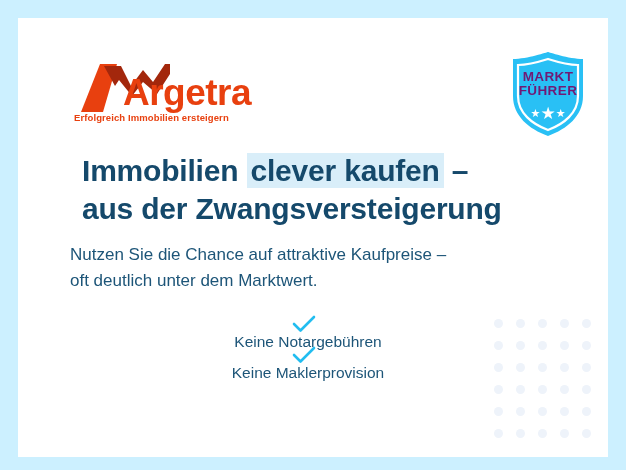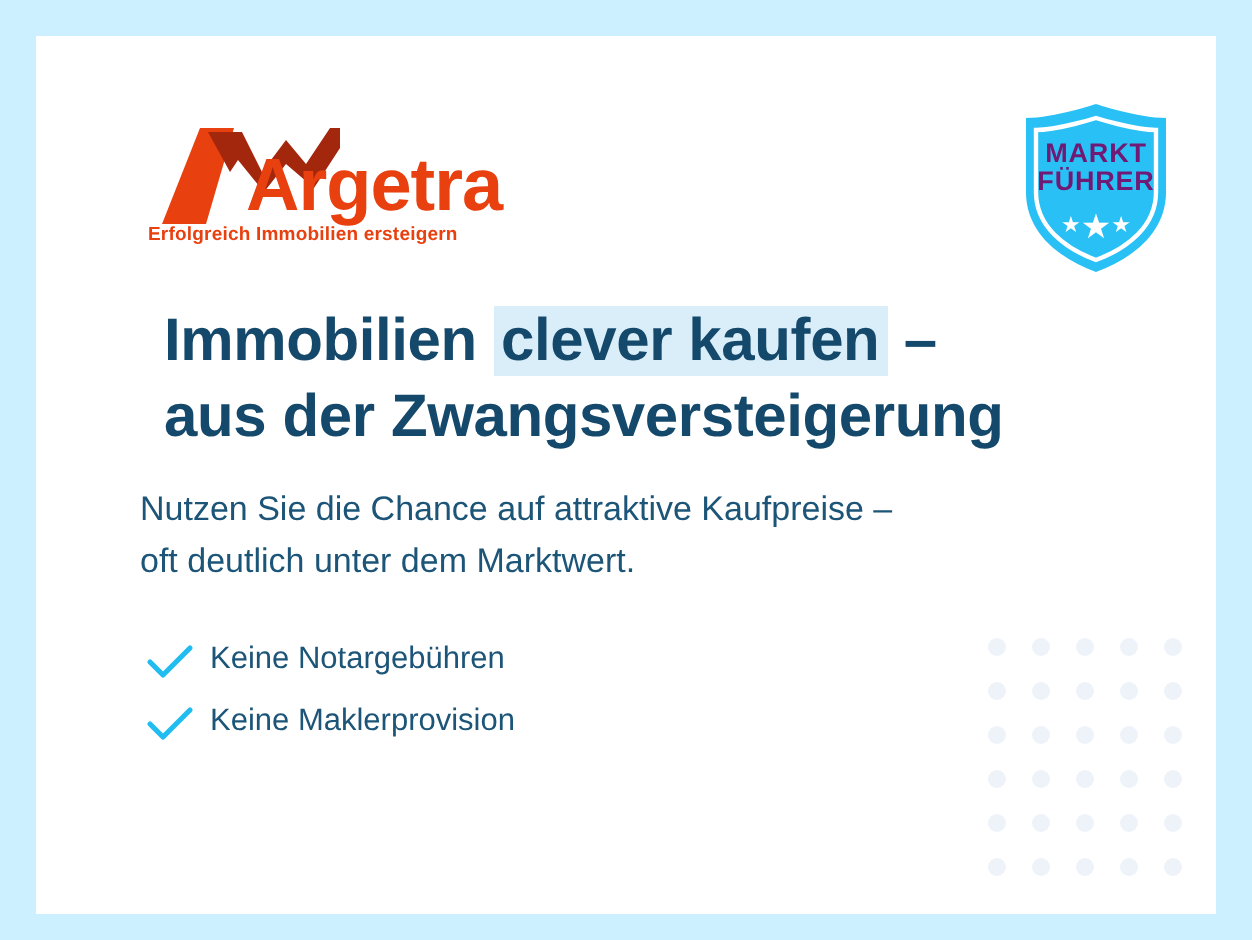--- a/index.html
+++ b/index.html
@@ -155,20 +155,21 @@
     position: absolute;
     left: 55px;
     top: 297px;
     width: 470px;
     list-style: none;
   }
   #bullets li {
     display: flex;
     align-items: center;
     height: 31px;
+    flex-direction: column;
   }
   .check-icon {
     flex: 0 0 auto;
     width: 24px;
     height: 18px;
     margin-right: 8px;
     display: inline-block;
   }
   .bullet-label {
     font-size: 15.5px;

